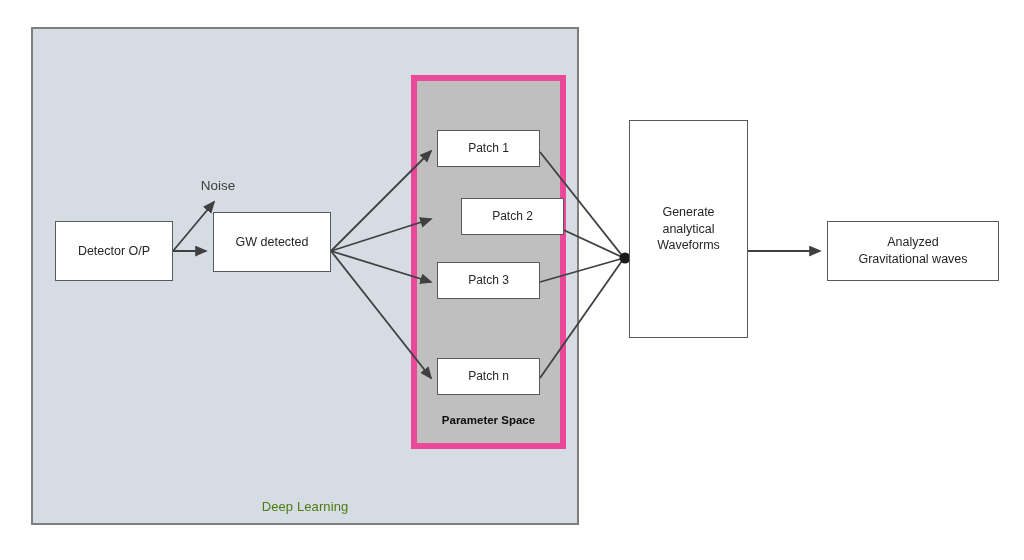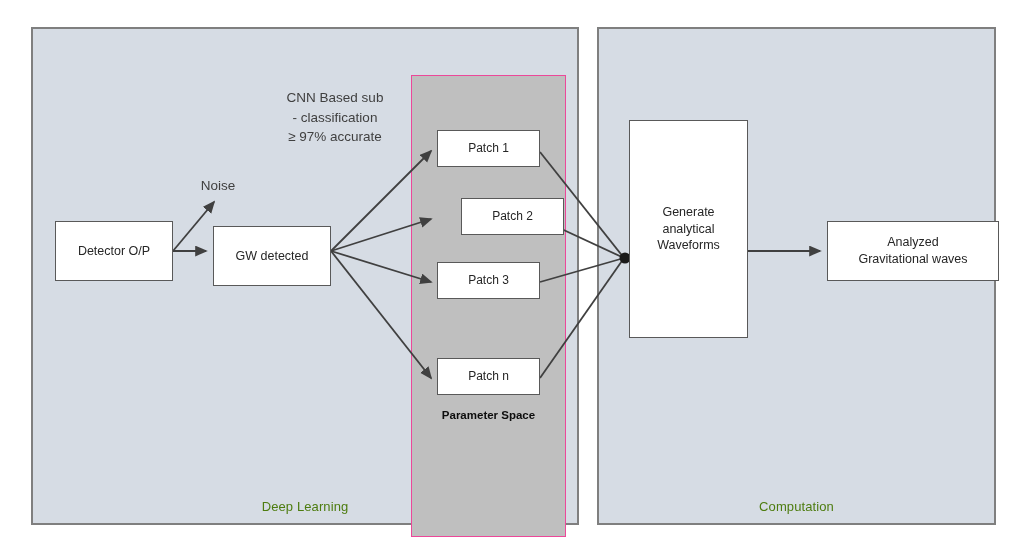--- a/index.html
+++ b/index.html
@@ -51,23 +51,23 @@
   }
   #deep-learning-title { top: 470px; }
   #computation-title   { top: 470px; }
 
   
   #parameter-space {
     position: absolute;
     left: 411px;
     top: 75px;
     width: 155px;
-    height: 462px;
+    height: 374px;
     background: #bfbfbf;
-    border: 1px solid #ec4899;
+    border: 6px solid #ec4899;
     box-sizing: border-box;
   }
   #parameter-space-label {
     position: absolute;
     left: 0;
     top: 333px;
     width: 100%;
     text-align: center;
     font-size: 11.5px;
     font-weight: bold;
@@ -85,21 +85,21 @@
     justify-content: center;
     text-align: center;
     color: #262626;
     font-size: 12.5px;
     line-height: 1.35;
     padding: 11px 4px;
   }
   .box.small { font-size: 12px; }
 
   #box-detector        { left: 55px;  top: 221px; width: 118px; height: 60px; }
-  #box-gw-detected     { left: 213px; top: 226px; width: 118px; height: 60px; }
+  #box-gw-detected     { left: 213px; top: 212px; width: 118px; height: 60px; }
   #box-patch-1         { left: 437px; top: 130px; width: 103px; height: 37px; }
   #box-patch-2         { left: 437px; top: 198px; width: 103px; height: 37px; margin-left: 24px; }
   #box-patch-3         { left: 437px; top: 262px; width: 103px; height: 37px; }
   #box-patch-n         { left: 437px; top: 358px; width: 103px; height: 37px; }
   #box-generate        { left: 629px; top: 120px; width: 119px; height: 218px; }
   #box-analyzed        { left: 827px; top: 221px; width: 172px; height: 60px; }
 
   
   .label {
     position: absolute;
@@ -145,23 +145,20 @@
 </style>
 </head>
 <body>
 
 <div id="canvas">
 
   <div class="panel" id="panel-deep-learning">
     <div class="panel-title" id="deep-learning-title">Deep Learning</div>
   </div>
 
-  <div class="panel" id="panel-computation">
-    <div class="panel-title" id="computation-title">Computation</div>
-  </div>
 
   <div id="parameter-space">
     <div id="parameter-space-label">Parameter Space</div>
   </div>
 
   <svg id="connectors" viewBox="0 0 1024 560" xmlns="http://www.w3.org/2000/svg">
     <defs>
       <marker id="arrowhead" markerWidth="7" markerHeight="7" refX="6" refY="3" orient="auto" markerUnits="strokeWidth">
         <path d="M0,0 L7,3 L0,6 z" fill="#404040"></path>
       </marker>
@@ -198,21 +195,18 @@
 
   <div class="box small" id="box-patch-n">Patch n</div>
 
   <div class="box" id="box-generate" style="white-space: pre-line;">Generate
 analytical
 Waveforms</div>
 
   <div class="box" id="box-analyzed" style="white-space: pre-line;">Analyzed
 Gravitational waves</div>
 
-  <div class="label" id="label-cnn-sub">CNN Based sub
-- classification
-≥ 97% accurate</div>
 
   <div class="label" id="label-noise">Noise</div>
 
 
 
 </div>
 
 </body></html>

